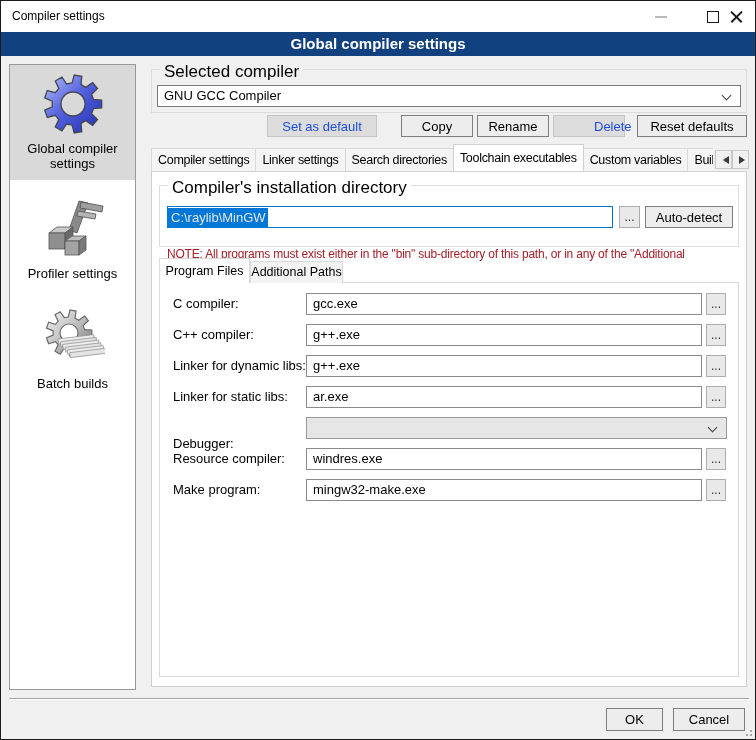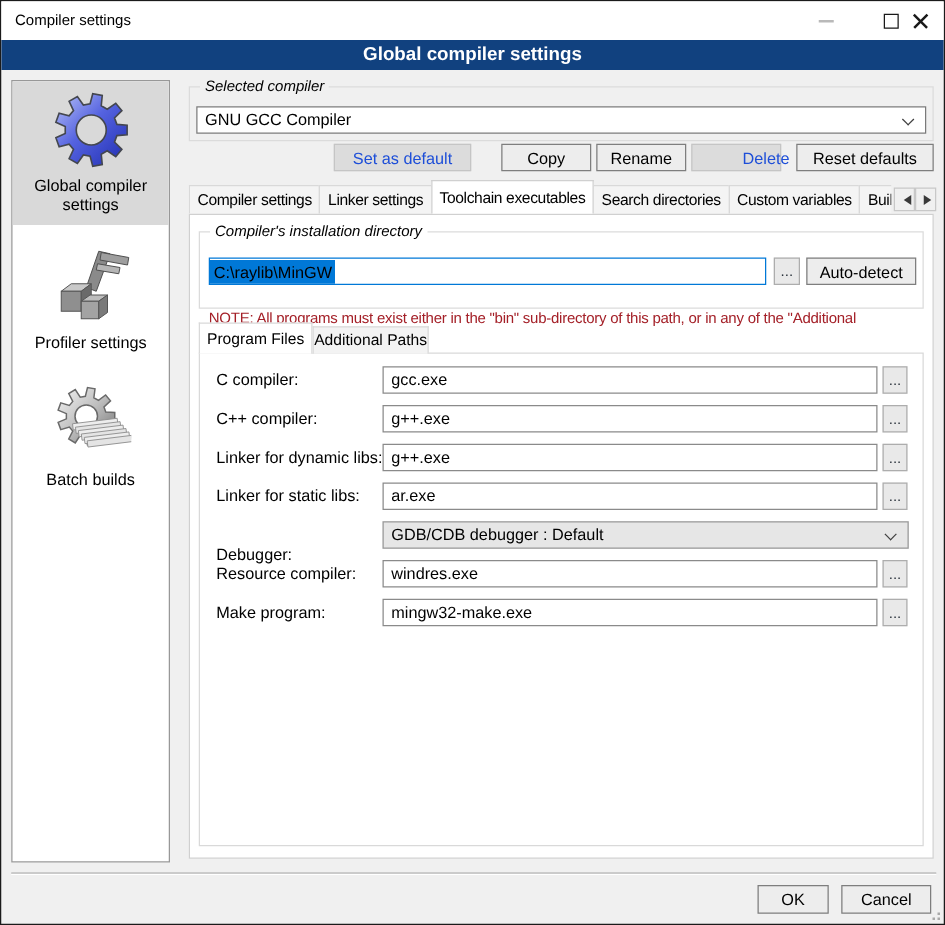--- a/index.html
+++ b/index.html
@@ -27,21 +27,21 @@
   .sidebar { position:absolute; left:8px; top:63px; width:127px; height:626px;
              background:#FFFFFF; border:1px solid #989898; overflow:hidden; }
   .side-item { text-align:center; padding:7px 4px 9px 4px; cursor:default; }
   .side-item.selected { background:#D9D9D9; }
   .side-item svg { display:block; margin:0 auto; }
   .side-label { display:block; margin-top:5px; font-size:13px; line-height:15px; }
   .side-item + .side-item { margin-top:10px; }
 
   
   .groupbox { position:absolute; border:1px solid #DBDBDB; }
-  .gb-legend { position:absolute; top:-8px; left:8px; padding:0 4px; font-size:12px;font-style:italic; }
+  .gb-legend { position:absolute; top:-8px; left:8px; padding:0 4px; font-size:17px; }
   .legend-gray { background:#F0F0F0; }
   .legend-white { background:#FFFFFF; }
 
   
   .combo { position:absolute; background:#FFFFFF; border:1px solid #7A7A7A; line-height:20px;
            padding-left:6px; }
   .combo-gray { background:#E6E6E6; border:1px solid #999999; }
   .chev { position:absolute; right:10px; top:6px; width:7px; height:7px;
           border-right:1.6px solid #3F3F3F; border-bottom:1.6px solid #3F3F3F;
           transform:rotate(45deg); }
@@ -70,21 +70,21 @@
                 background:#FFFFFF; border:1px solid #D0D0D0; z-index:1; }
   .page-inner { position:absolute; left:158px; top:281px; width:580px; height:395px;
                 background:#FFFFFF; border:1px solid #D9D9D9; z-index:1; }
   .subtab { position:absolute; font-size:12.5px; background:#F3F3F3; border:1px solid #D9D9D9;
             border-bottom:none; text-align:center; }
   .subtab.active { background:#FFFFFF; z-index:2; }
 
   
   .path-input { position:absolute; left:166px; top:205px; width:446px; height:22px;
                 background:#FFFFFF; border:1px solid #0078D7; line-height:20px; overflow:hidden; }
-  .path-sel { display:inline-block; background:#0078D7; color:#000000; padding:1px 2px 2px 3px;
+  .path-sel { display:inline-block; background:#0078D7; color:#e5e5e5; padding:1px 2px 2px 3px;
               line-height:17px; margin-top:1px; }
   .note { position:absolute; left:166px; top:246px; width:566px; font-size:12px;
           letter-spacing:-0.2px; color:#A42028; white-space:nowrap; overflow:hidden; }
 
   
   .flabel { position:absolute; left:172px; width:132px; line-height:22px; font-size:13px;
             white-space:nowrap; }
   .tinput { position:absolute; left:305px; width:396px; height:22px; background:#FFFFFF;
             border:1px solid #8A8A8A; line-height:20px; padding-left:6px; overflow:hidden; }
   .browse { position:absolute; width:20px; height:22px; background:#E9E9E9; border:1px solid #ADADAD;
@@ -176,22 +176,22 @@
 
   <button class="btn disabled" style="left:266px; top:114px; width:110px; height:22px;">Set as default</button>
   <button class="btn" style="left:400px; top:114px; width:72px; height:22px;">Copy</button>
   <button class="btn" style="left:476px; top:114px; width:72px; height:22px;">Rename</button>
   <button class="btn disabled" style="left:552px; top:114px; width:72px; height:22px;padding-left:40px;">Delete</button>
   <button class="btn" style="left:636px; top:114px; width:110px; height:22px;">Reset defaults</button>
 
   <div class="tabstrip">
     <div class="tab">Compiler settings</div>
     <div class="tab">Linker settings</div>
+    <div class="tab">Search directories</div>
     <div class="tab active">Toolchain executables</div>
-    <div class="tab">Search directories</div>
     <div class="tab">Custom variables</div>
     <div class="tab clipped">Build options</div>
   </div>
   <div class="tab-arrow" style="left:714px;">
       <span class="tri tri-l"></span>
     </div>
   <div class="tab-arrow" style="left:731px;">
       <span class="tri tri-r"></span>
     </div>
 
@@ -222,21 +222,20 @@
   <span class="flabel" style="top:354px; z-index:2;">Linker for dynamic libs:</span>
   <div class="tinput" style="top:354px; z-index:2;"><span>g++.exe</span></div>
   <button class="browse" style="left:705px; top:354px; z-index:2;">...</button>
 
   <span class="flabel" style="top:385px; z-index:2;">Linker for static libs:</span>
   <div class="tinput" style="top:385px; z-index:2;"><span>ar.exe</span></div>
   <button class="browse" style="left:705px; top:385px; z-index:2;">...</button>
 
   <span class="flabel" style="top:432px; z-index:2;">Debugger:</span>
   <div class="combo combo-gray fselect" style="top:416px; height:22px; z-index:2;">
-    <span>GDB/CDB debugger : Default</span>
     <span class="chev"></span>
   </div>
 
   <span class="flabel" style="top:447px; z-index:2;">Resource compiler:</span>
   <div class="tinput" style="top:447px; z-index:2;"><span>windres.exe</span></div>
   <button class="browse" style="left:705px; top:447px; z-index:2;">...</button>
 
   <span class="flabel" style="top:478px; z-index:2;">Make program:</span>
   <div class="tinput" style="top:478px; z-index:2;"><span>mingw32-make.exe</span></div>
   <button class="browse" style="left:705px; top:478px; z-index:2;">...</button>

